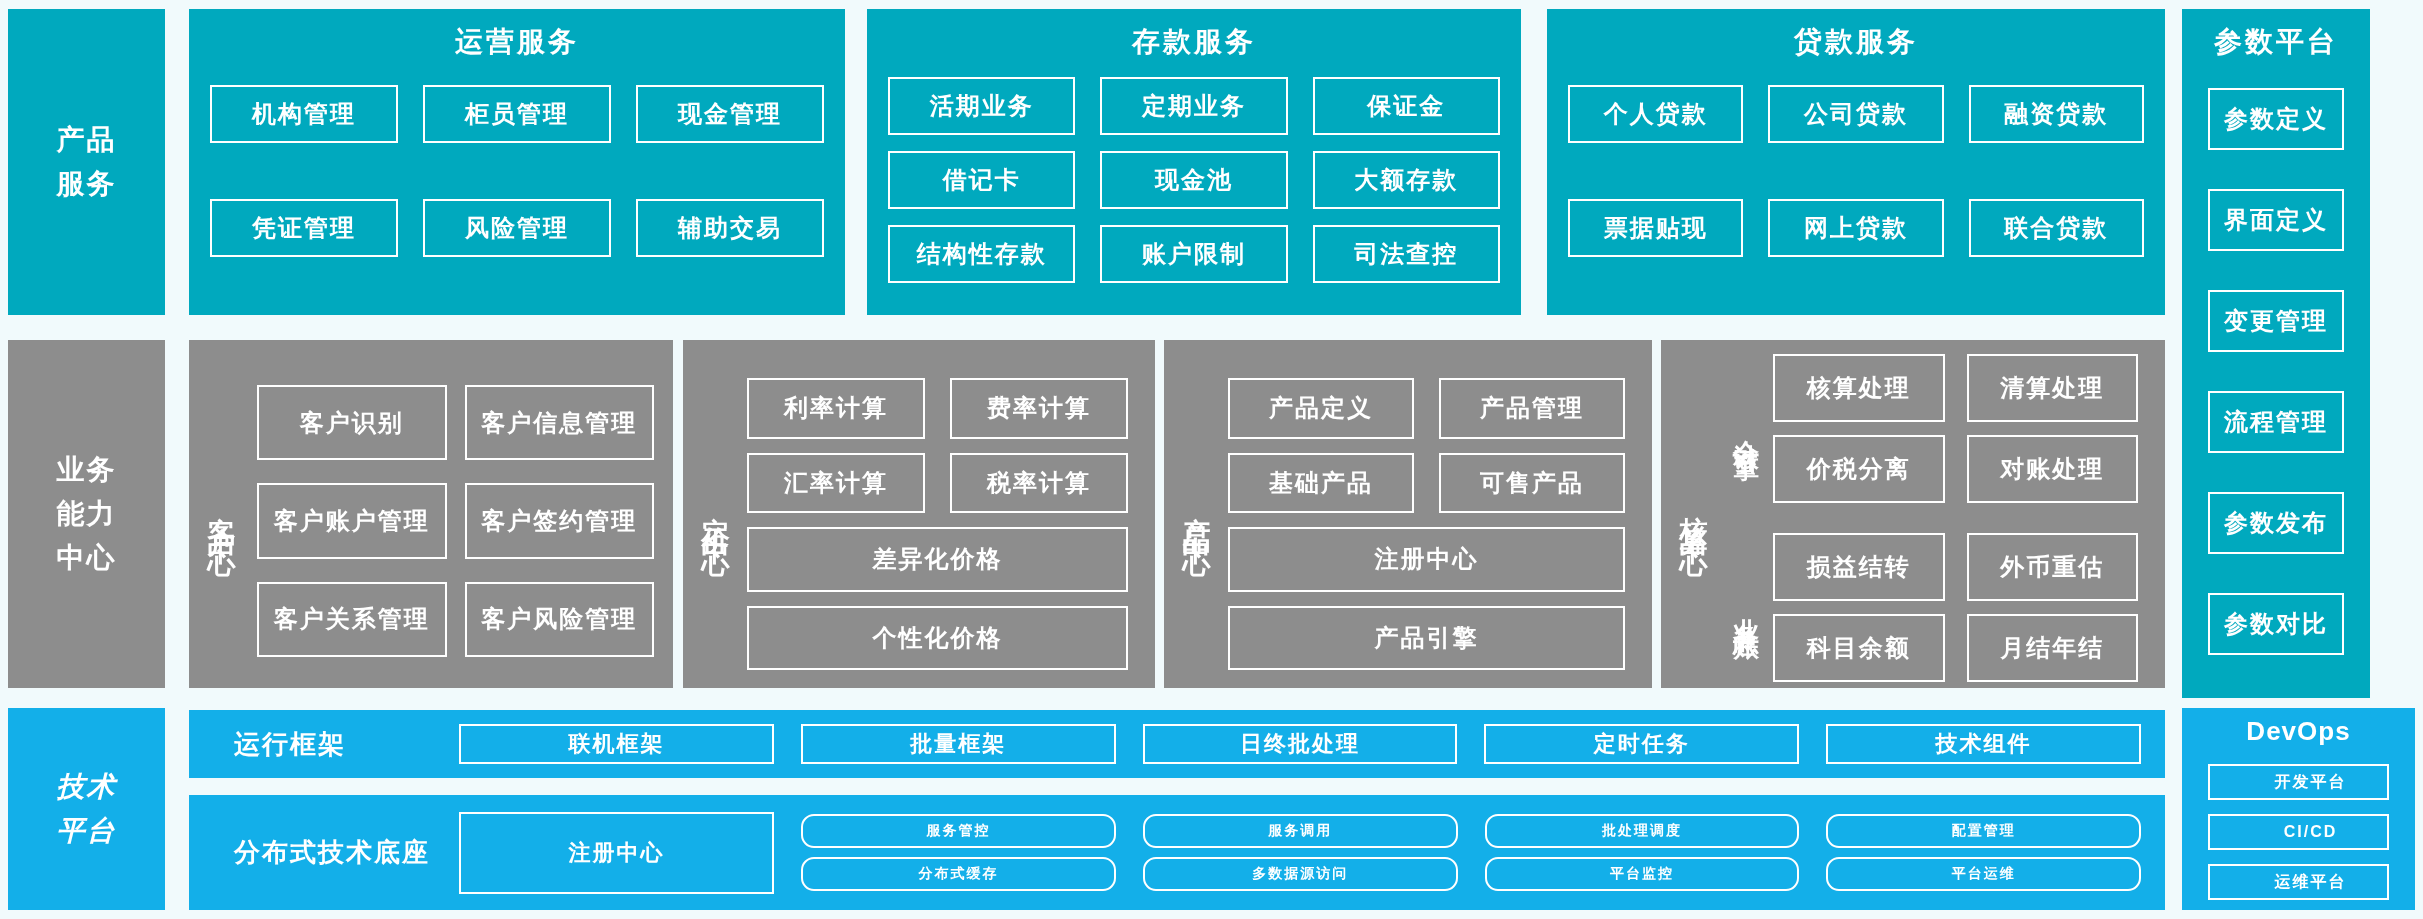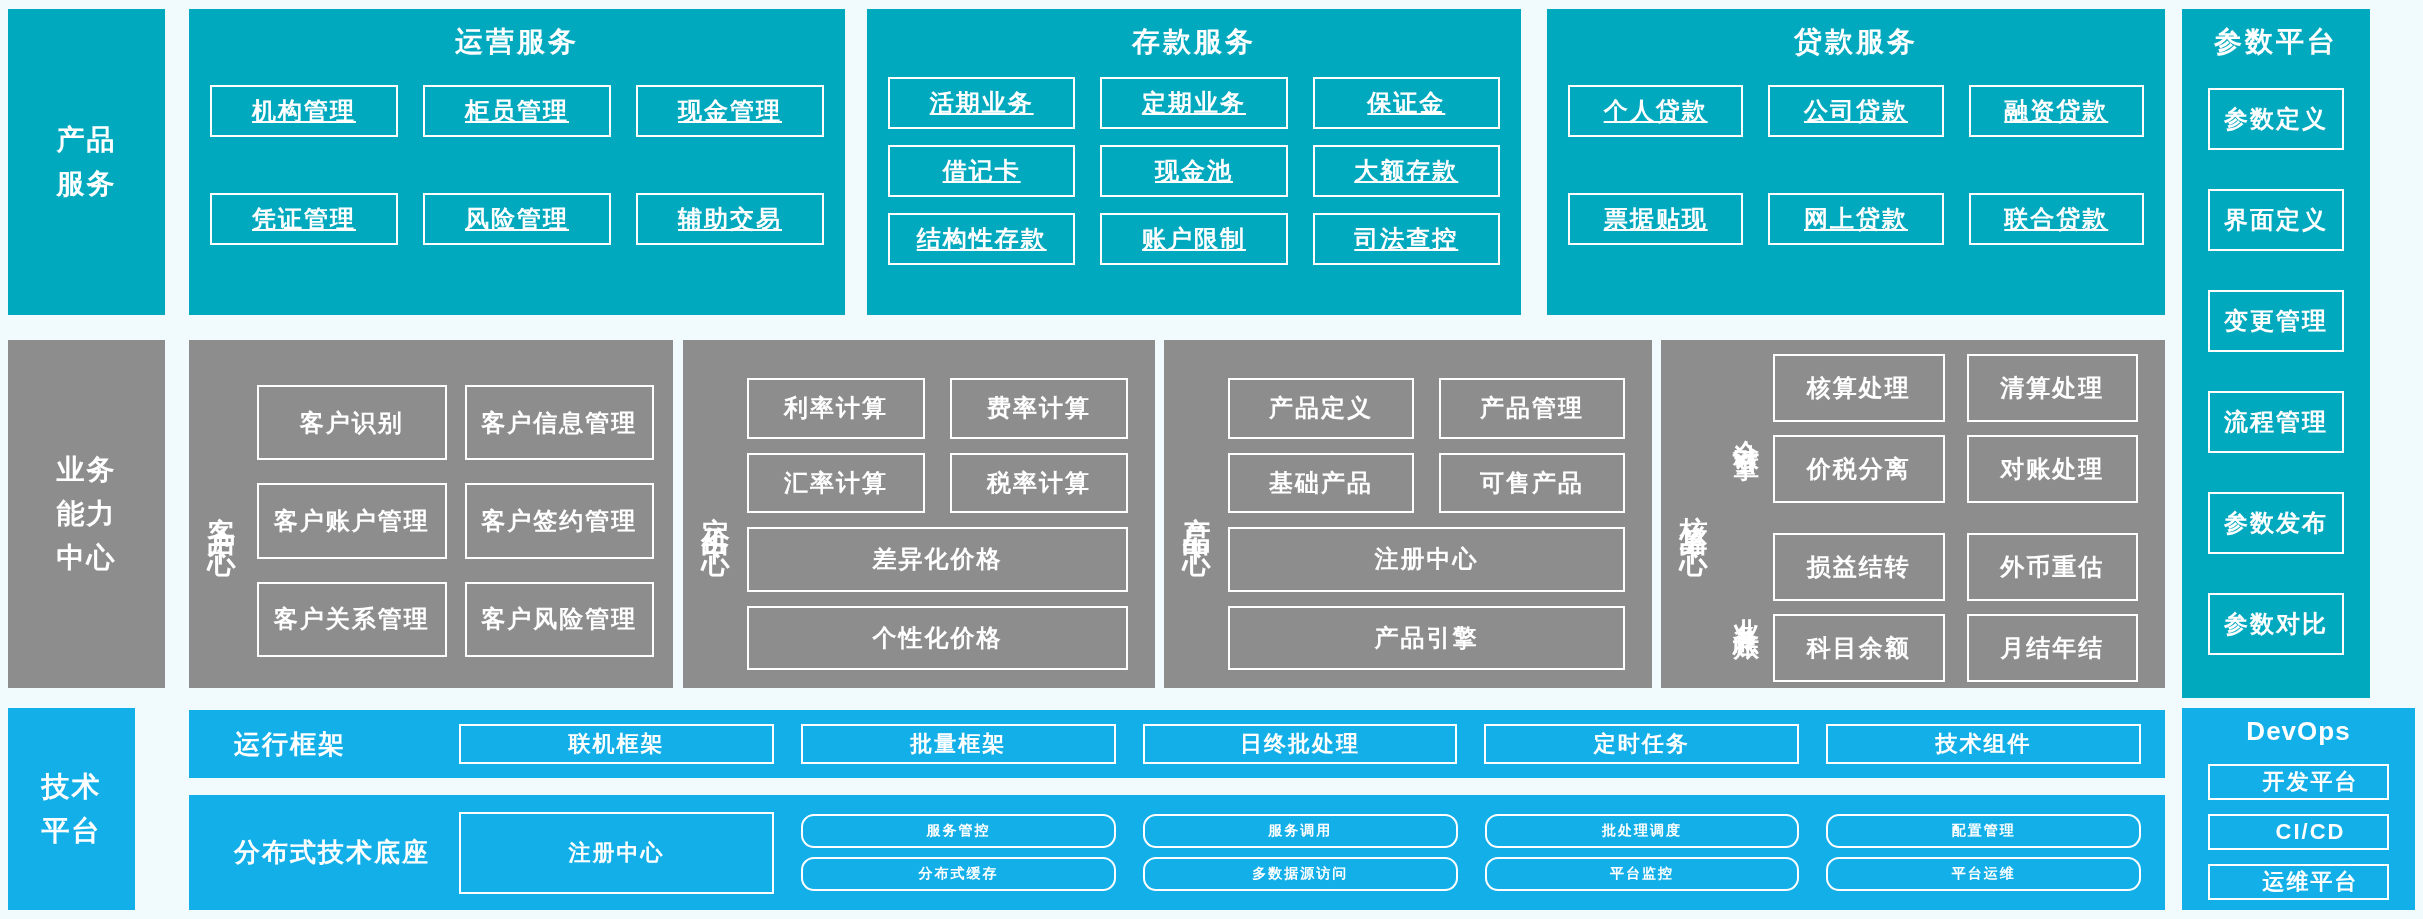--- a/index.html
+++ b/index.html
@@ -14,31 +14,31 @@
   .abs{position:absolute;}
   .teal{background:#00A9BE;}
   .gray{background:#8D8D8D;}
   .blue{background:#13AFE9;}
 
   
   .rail{display:flex;flex-direction:column;justify-content:center;align-items:center;
         font-size:28px;line-height:44px;text-align:center;letter-spacing:2px;}
   #rail-product{left:8px;top:9px;width:157px;height:306px;}
   #rail-capability{left:8px;top:340px;width:157px;height:348px;}
-  #rail-tech{left:8px;top:708px;width:127px;height:202px;}
+  #rail-tech{left:8px;top:708px;width:157px;height:202px;font-style:italic;}
 
   
   #sec-operation{left:189px;top:9px;width:656px;height:306px;}
   #sec-deposit{left:867px;top:9px;width:654px;height:306px;}
   #sec-loan{left:1547px;top:9px;width:618px;height:306px;}
   .section-title{text-align:center;font-size:28px;padding-top:14px;height:38px;letter-spacing:3px;}
   .row3{display:flex;gap:25px;padding:0 21px;}
   .box{border:2px solid #FFFFFF;display:flex;align-items:center;justify-content:center;
        font-size:24px;letter-spacing:2px;box-sizing:border-box;}
-  .row3 .box{flex:1;height:52px;text-decoration:underline;}
+  .row3 .box{flex:1;height:58px;}
   .mt24{margin-top:24px;} .mt56{margin-top:56px;} .mt16{margin-top:16px;}
 
   
   #param-platform{left:2182px;top:9px;width:188px;height:689px;}
   .param-btn{height:62px;margin:39px 26px 0;}
   .param-btn.first{margin-top:27px;}
 
   
   .center{display:flex;}
   #center-customer{left:189px;top:340px;width:484px;height:348px;}
@@ -66,21 +66,21 @@
   .runtime-btns{flex:1;display:flex;gap:27px;margin-right:24px;}
   .runtime-btns .box{flex:1;height:40px;font-size:22px;}
   .registry-box{width:315px;height:82px;flex:none;font-size:22px;}
   .dist-cols{flex:1;display:flex;gap:27px;margin-left:27px;margin-right:24px;}
   .dist-col{flex:1;display:flex;flex-direction:column;gap:9px;}
   .dist-col .box{height:34px;font-size:14px;border-radius:13px;}
 
   
   #devops{left:2182px;top:708px;width:233px;height:202px;}
   .devops-title{text-align:center;font-size:26px;padding-top:8px;height:34px;letter-spacing:1px;}
-  .devops-btn{height:36px;margin:14px 26px 0;font-size:22px;padding-left:24px;}
+  .devops-btn{height:36px;margin:14px 26px 0;font-size:16px;padding-left:24px;}
 </style>
 </head>
 <body>
 
 <div class="canvas">
 
   <div class="abs teal rail" id="rail-product">
     <span>产品</span>
     <span>服务</span>
   </div>

